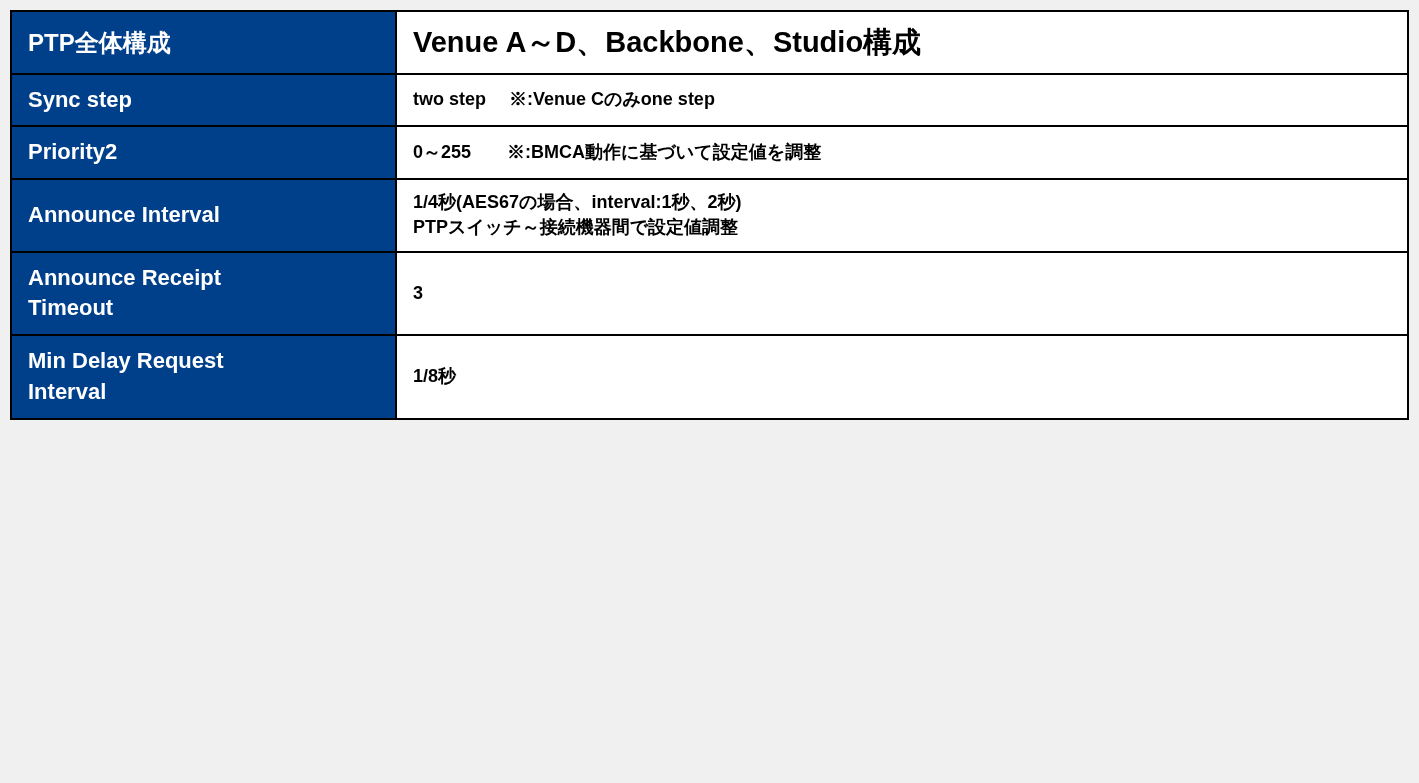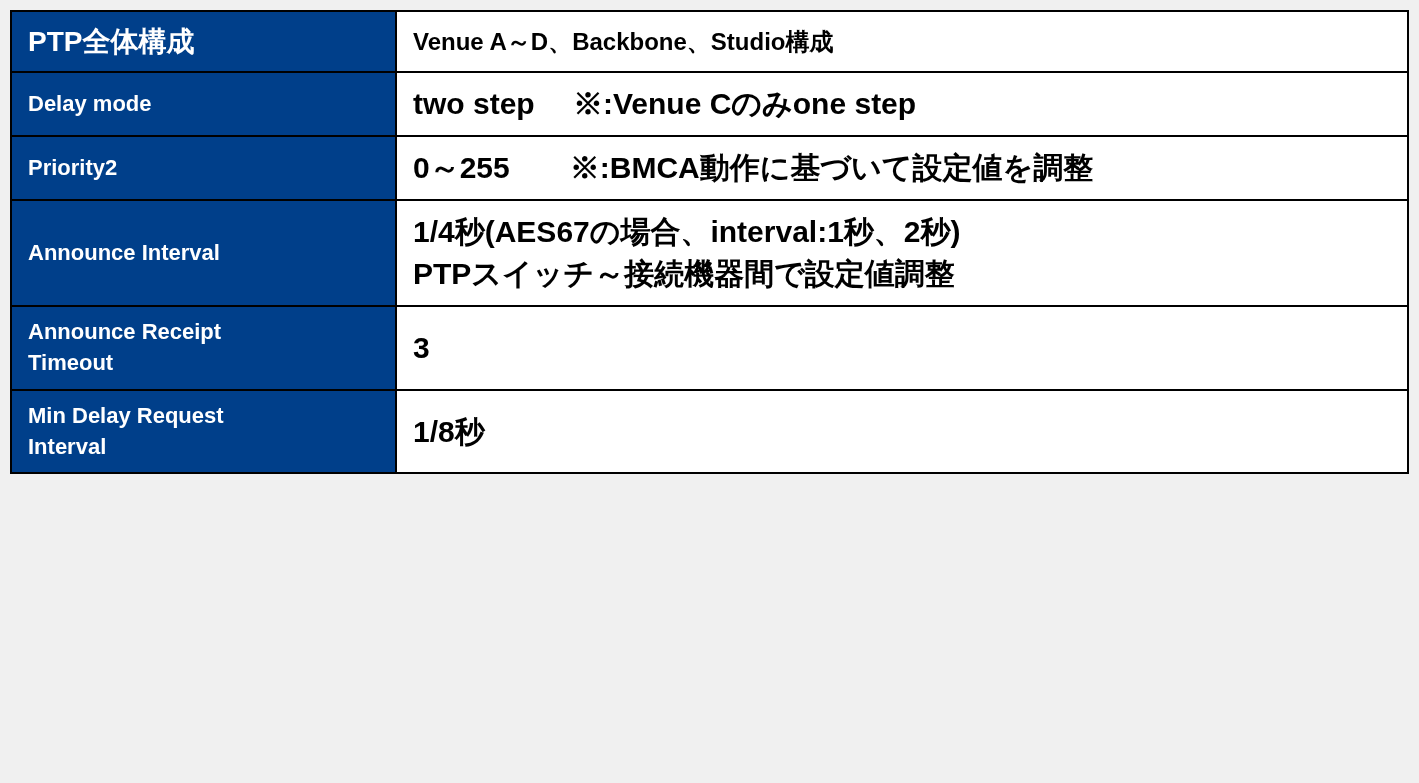--- a/index.html
+++ b/index.html
@@ -50,46 +50,46 @@
       width: 385px;
       min-width: 385px;
       text-align: left;
       line-height: 1.4;
     }
 
     .value-cell {
       background-color: #ffffff;
       color: #000000;
       font-weight: bold;
-      font-size: 30px;
+      font-size: 18px;
       line-height: 1.4;
     }
 
     
     .header-row .label-cell {
-      font-size: 28px;
+      font-size: 24px;
     }
 
     .header-row .value-cell {
-      font-size: 24px;
+      font-size: 29px;
       margin-top: 37px;
     }
   </style>
 </head>
 <body>
 
 <div class="table-wrapper">
   <table>
     <tbody id="table-body">
     <tr class="header-row">
           <td class="label-cell">PTP全体構成</td>
           <td class="value-cell">Venue A～D、Backbone、Studio構成</td>
         </tr>
         <tr>
-          <td class="label-cell">Delay mode</td>
+          <td class="label-cell">Sync step</td>
           <td class="value-cell">two step　 ※:Venue Cのみone step</td>
         </tr>
         <tr>
           <td class="label-cell">Priority2</td>
           <td class="value-cell">0～255　　※:BMCA動作に基づいて設定値を調整</td>
         </tr>
         <tr>
           <td class="label-cell">Announce Interval</td>
           <td class="value-cell">1/4秒(AES67の場合、interval:1秒、2秒)<br>PTPスイッチ～接続機器間で設定値調整</td>
         </tr>

